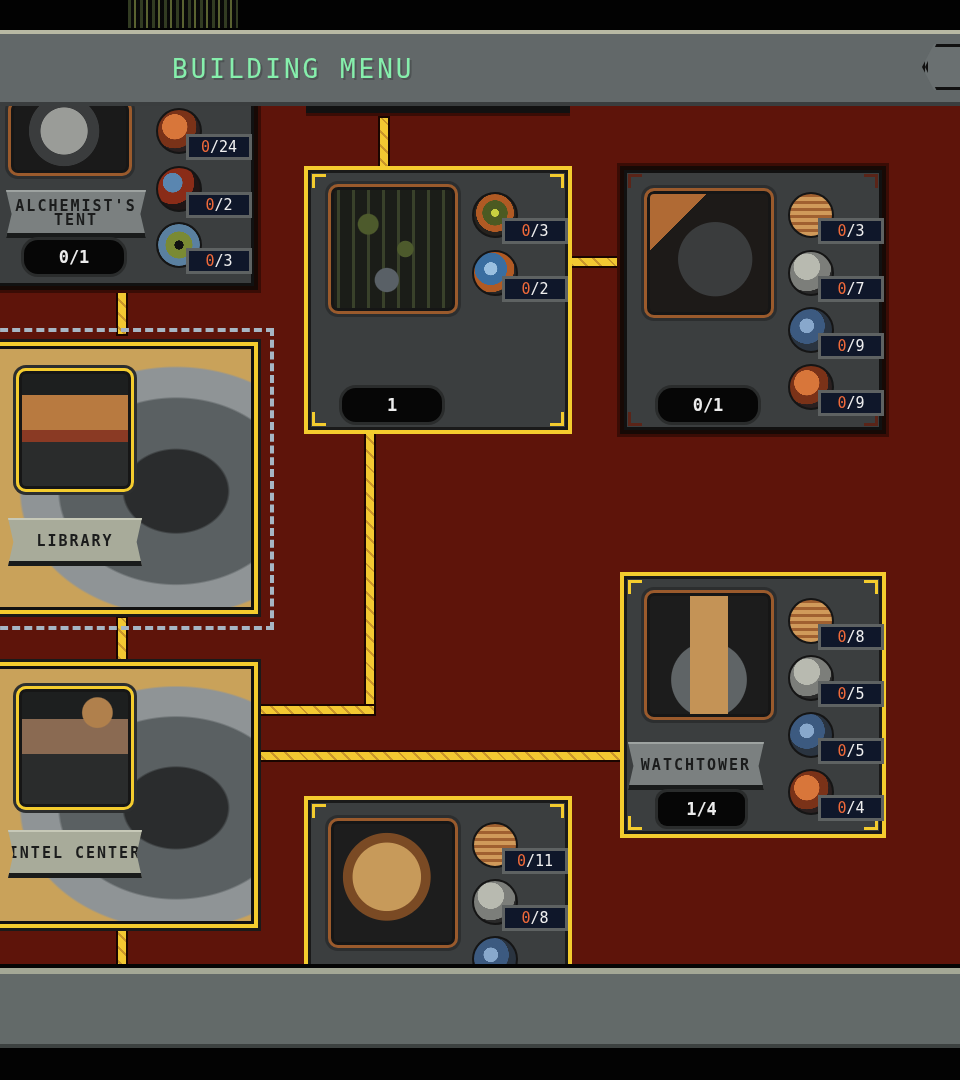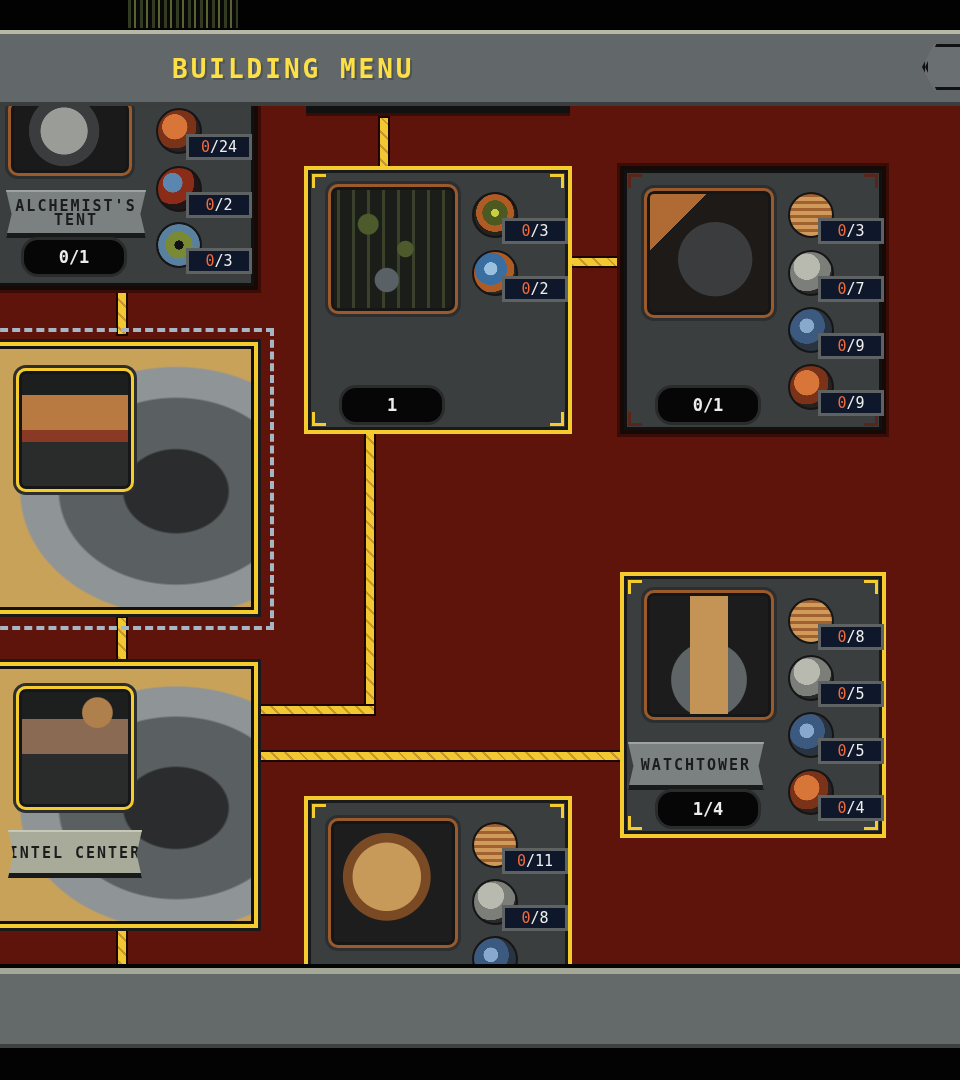--- a/index.html
+++ b/index.html
@@ -6,21 +6,21 @@
   html, body { width: 960px; height: 1080px; background: #000; overflow: hidden; }
   body { position: relative; font-family: "DejaVu Sans Mono", monospace; }
 
   .topstrip { position: absolute; left: 0; top: 0; width: 960px; height: 30px; background: #020202; }
   .topstrip .tree { position: absolute; left: 128px; top: 0; width: 110px; height: 28px;
     background: repeating-linear-gradient(90deg, #3e4a2a 0 3px, #0a0a0a 3px 6px, #6f7a3c 6px 8px, #0a0a0a 8px 12px);
     opacity: .8; }
 
   .header { position: absolute; left: 0; top: 30px; width: 960px; height: 76px; background: #626869;
     border-top: 4px solid #b8b9a4; border-bottom: 4px solid #3a3d3e; }
-  .header-title { position: absolute; left: 172px; top: 20px; color: #fde047; font-size: 26px; font-weight: bold;
+  .header-title { position: absolute; left: 172px; top: 20px; color: #86efac; font-size: 26px; font-weight: normal;
     letter-spacing: 3px; text-shadow: 2px 2px 0 #4e5354; }
   .close-btn { position: absolute; left: 922px; top: 10px; width: 60px; height: 46px; background: #6a7071;
     clip-path: polygon(20% 0, 100% 0, 100% 100%, 20% 100%, 0 50%); border-left: 3px solid #111; }
   .close-btn::before { content: ""; position: absolute; inset: 0; border: 3px solid #111;
     clip-path: polygon(20% 0, 100% 0, 100% 100%, 20% 100%, 0 50%); }
 
   .board { position: absolute; left: 0; top: 106px; width: 960px; height: 862px; background: #5e140a; overflow: hidden; }
 
   .footer { position: absolute; left: 0; top: 968px; width: 960px; height: 80px; background: #636a69;
     border-top: 6px solid #a4a896; border-bottom: 4px solid #3d4241; }
@@ -163,35 +163,36 @@
     <div class="res" style="left:164px; top:194px;">
       <div class="res-icon ic-mushroom"></div>
       <div class="res-count"><span class="have">0</span><span>/9</span></div>
     </div>
   </div>
 
   <div class="deco-frame" style="left:-12px; top:222px; width:286px; height:302px;"></div>
   <div class="lit-card" style="left:-10px; top:236px; width:268px; height:272px;">
     <span class="corner tl" style="position:absolute;"></span>
     <div class="art library" style="left:22px; top:22px; width:118px; height:124px;"></div>
+    <div class="name-plate light" style="left:14px; top:172px; width:134px;">LIBRARY</div>
   </div>
 
   <div class="lit-card" style="left:-10px; top:556px; width:268px; height:266px;">
     <div class="art intel" style="left:22px; top:20px; width:118px; height:124px;"></div>
     <div class="name-plate light" style="left:14px; top:164px; width:134px;">INTEL CENTER</div>
   </div>
 
   <div class="card gold" style="left:620px; top:466px; width:266px; height:266px;">
     <span class="corner tl"></span>
     <span class="corner tr"></span>
     <span class="corner bl"></span>
     <span class="corner br"></span>
     <div class="art tower" style="left:20px; top:14px;"></div>
     <div class="name-plate" style="left:4px; top:166px; width:136px;">WATCHTOWER</div>
-    <div class="count-pill" style="left:34px; top:216px; width:100px;">1/4</div>
+    <div class="count-pill" style="left:34px; top:216px; width:87px;border-radius:9px;">1/4</div>
     <div class="res" style="left:164px; top:22px;">
       <div class="res-icon ic-wood"></div>
       <div class="res-count"><span class="have">0</span><span>/8</span></div>
     </div>
     <div class="res" style="left:164px; top:79px;">
       <div class="res-icon ic-stone"></div>
       <div class="res-count"><span class="have">0</span><span>/5</span></div>
     </div>
     <div class="res" style="left:164px; top:136px;">
       <div class="res-icon ic-ore"></div>

